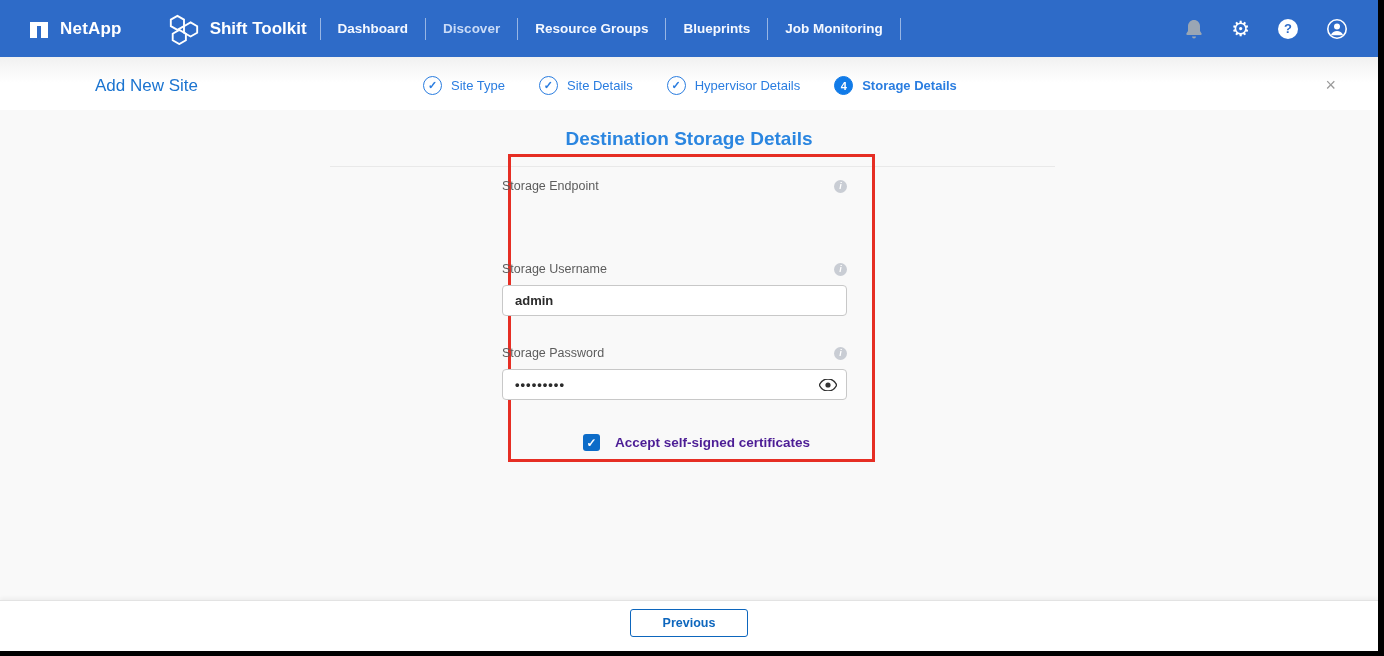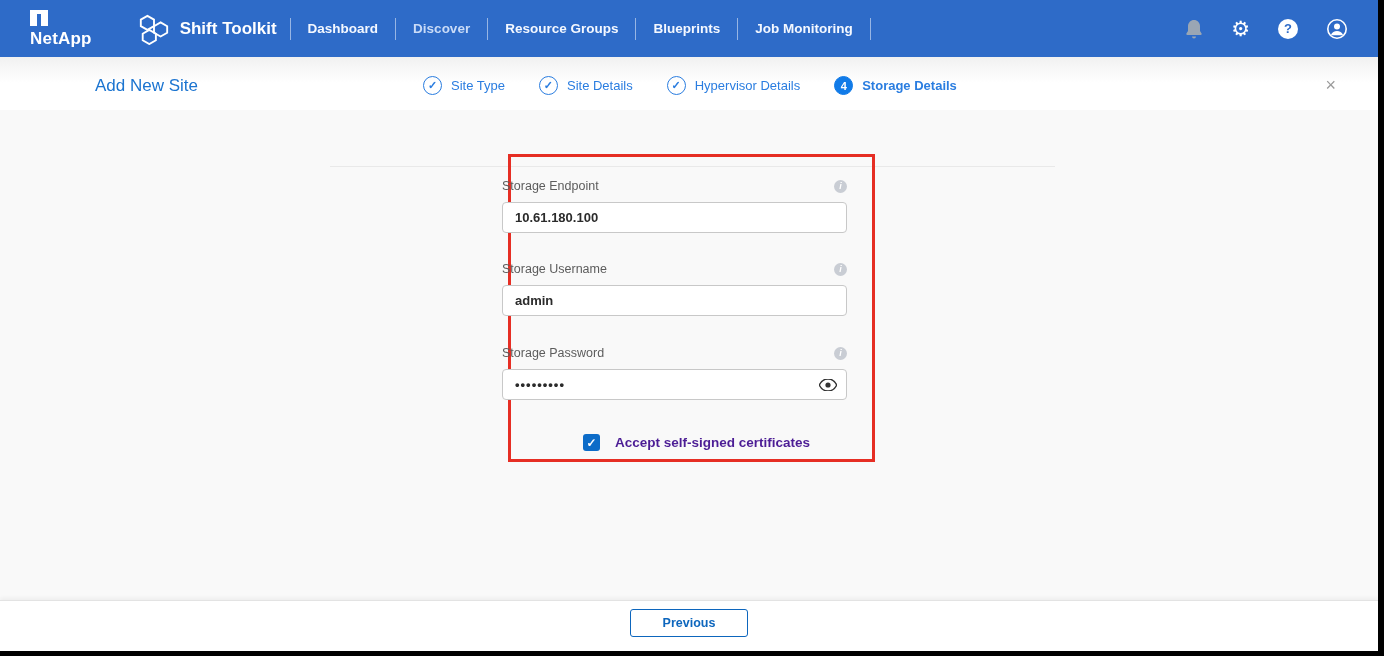--- a/index.html
+++ b/index.html
@@ -18,21 +18,21 @@
   }
 
   
   .navbar {
     position:absolute; top:0; left:0; right:0; height:57px;
     background:#2e6bc8;
     display:flex; align-items:center;
     padding:0 30px;
     color:#fff;
   }
-  .brand { display:flex; align-items:flex-start; gap:2px;flex-direction:column; }
+  .brand { display:flex; align-items:flex-end; gap:12px; }
   .brand-name { font-size:17px; font-weight:bold; color:#fff; letter-spacing:.2px; }
   .product { display:flex; align-items:center; gap:10px; margin-left:46px; }
   .product-name { font-size:17px; font-weight:bold; color:#fff; }
   .nav-divider {
     width:1px; height:22px; background:rgba(255,255,255,.5); margin:0 13px;
   }
   .nav-item {
     font-size:13.5px; font-weight:600; color:#f4f8ff; cursor:pointer;
     padding:0 4px; white-space:nowrap;
   }
@@ -213,30 +213,30 @@
       <div class="step">
         <span class="step-circle active">4</span>
         <span class="step-label active">Storage Details</span>
       </div>
     </div>
 
     <span class="close-x">×</span>
   </div>
 
   <div class="main">
+    <div class="page-title">Destination Storage Details</div>
     <div class="title-divider"></div>
 
     <div class="annotation-rect"></div>
 
     <div class="field-group fg-1">
       <div class="label-row">
         <span>Storage Endpoint</span>
         <span class="info-icon">i</span>
       </div>
-      <input class="text-input" type="text" value="10.61.180.100" style="">
     </div>
 
     <div class="field-group fg-2">
       <div class="label-row">
         <span>Storage Username</span>
         <span class="info-icon">i</span>
       </div>
       <input class="text-input" type="text" value="admin" style="">
     </div>
 

